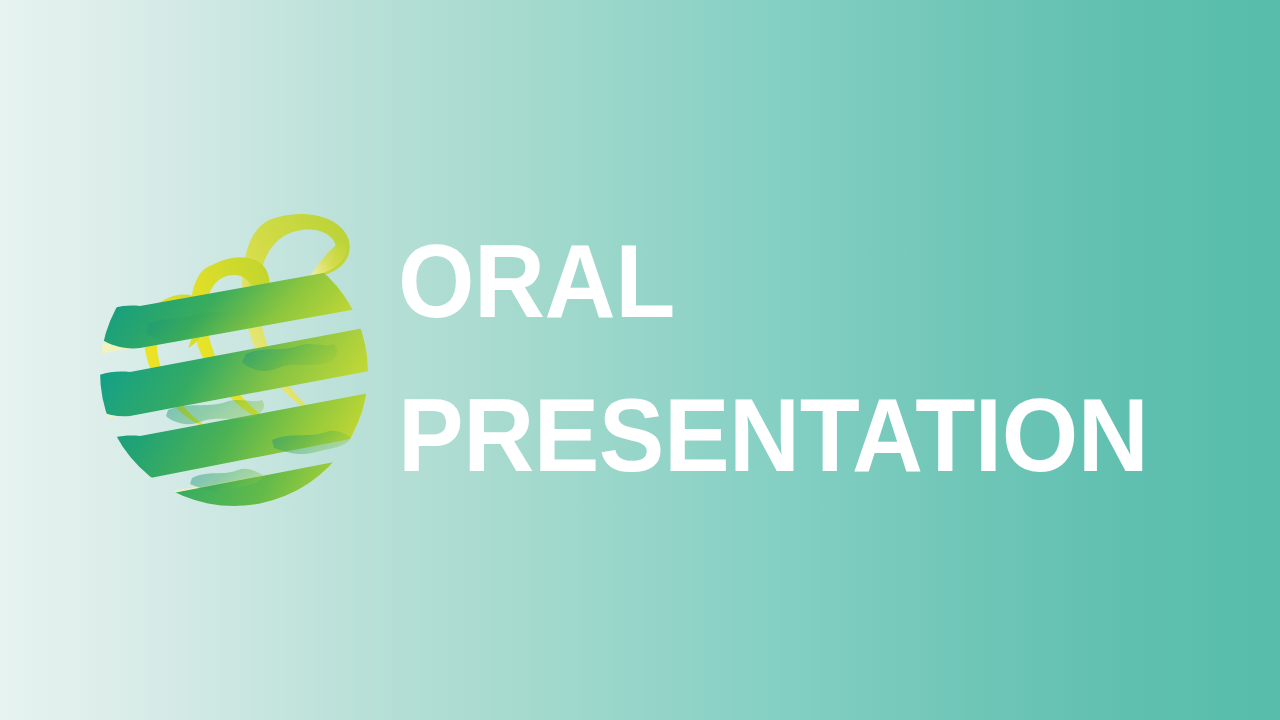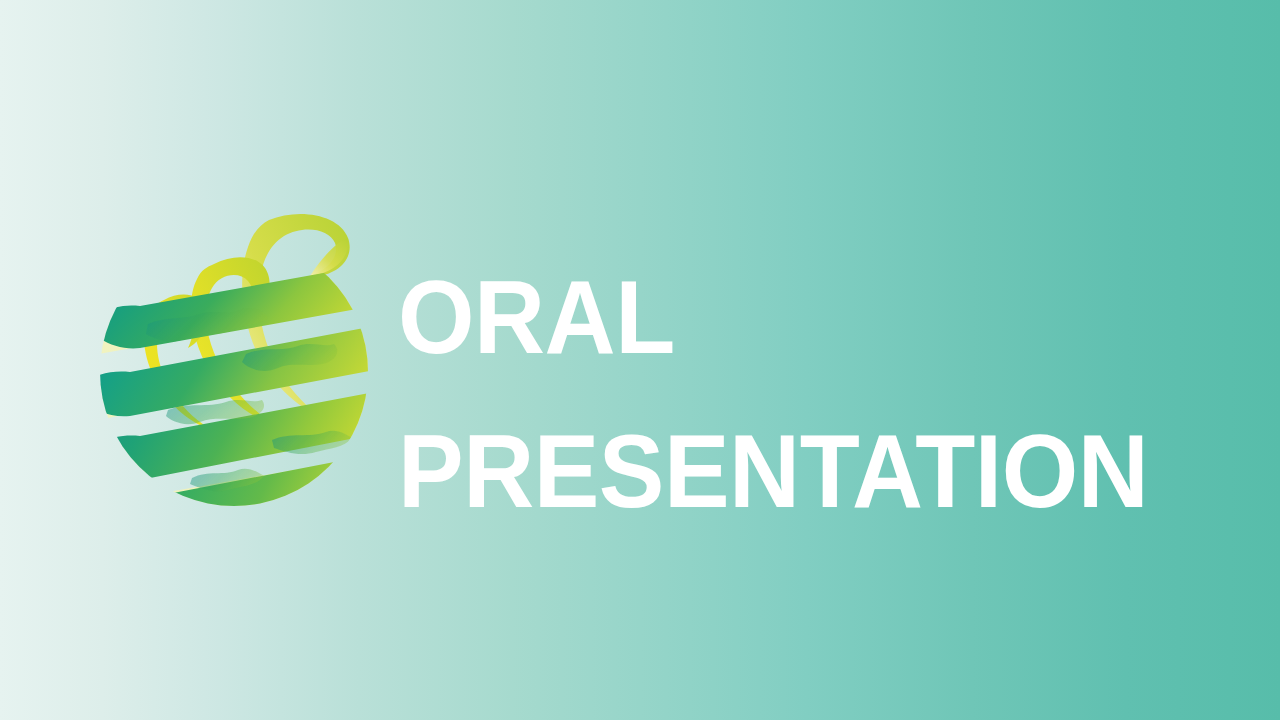--- a/index.html
+++ b/index.html
@@ -46,21 +46,20 @@
     width: 100%;
     height: 100%;
   }
 
   
   #title-block {
     position: absolute;
     left: 398px;
     top: 232px;
     width: 800px;
-    margin-top: 36px;
   }
   .title-line {
     display: block;
     color: #ffffff;
     font-family: "Liberation Sans", sans-serif;
     font-weight: 700;
     font-size: 103px;
     line-height: 100px;
     letter-spacing: -0.5px;
     white-space: nowrap;

